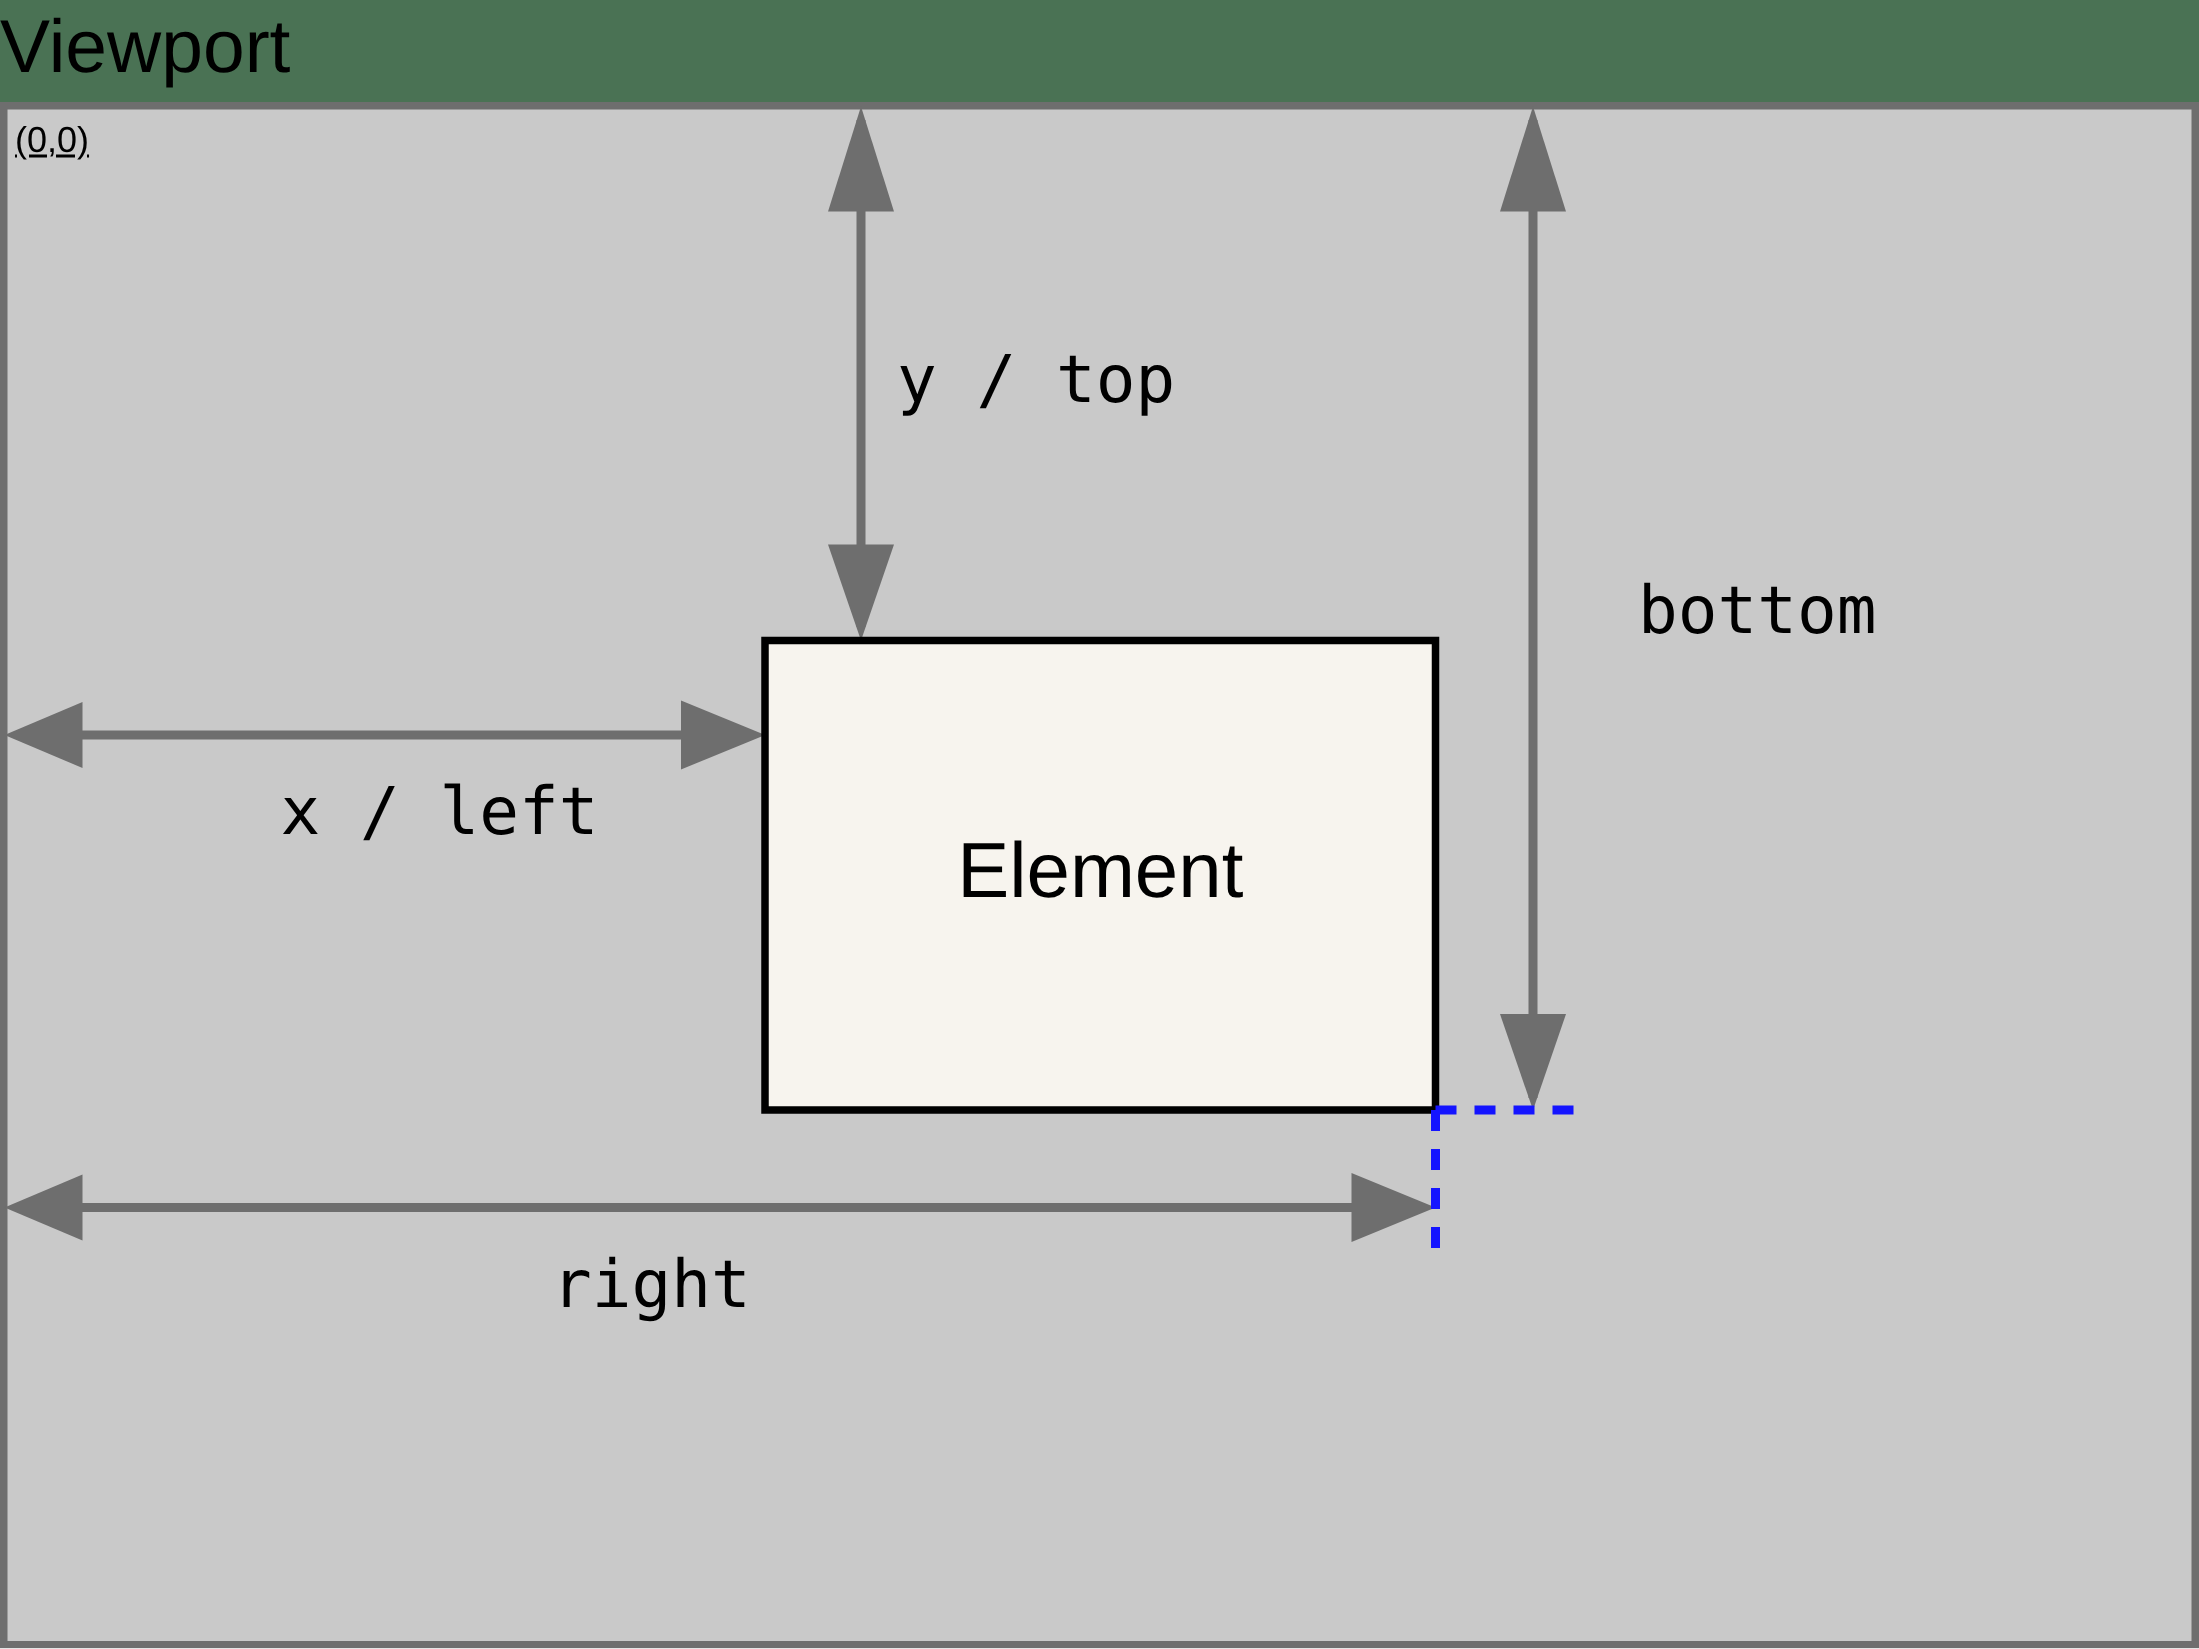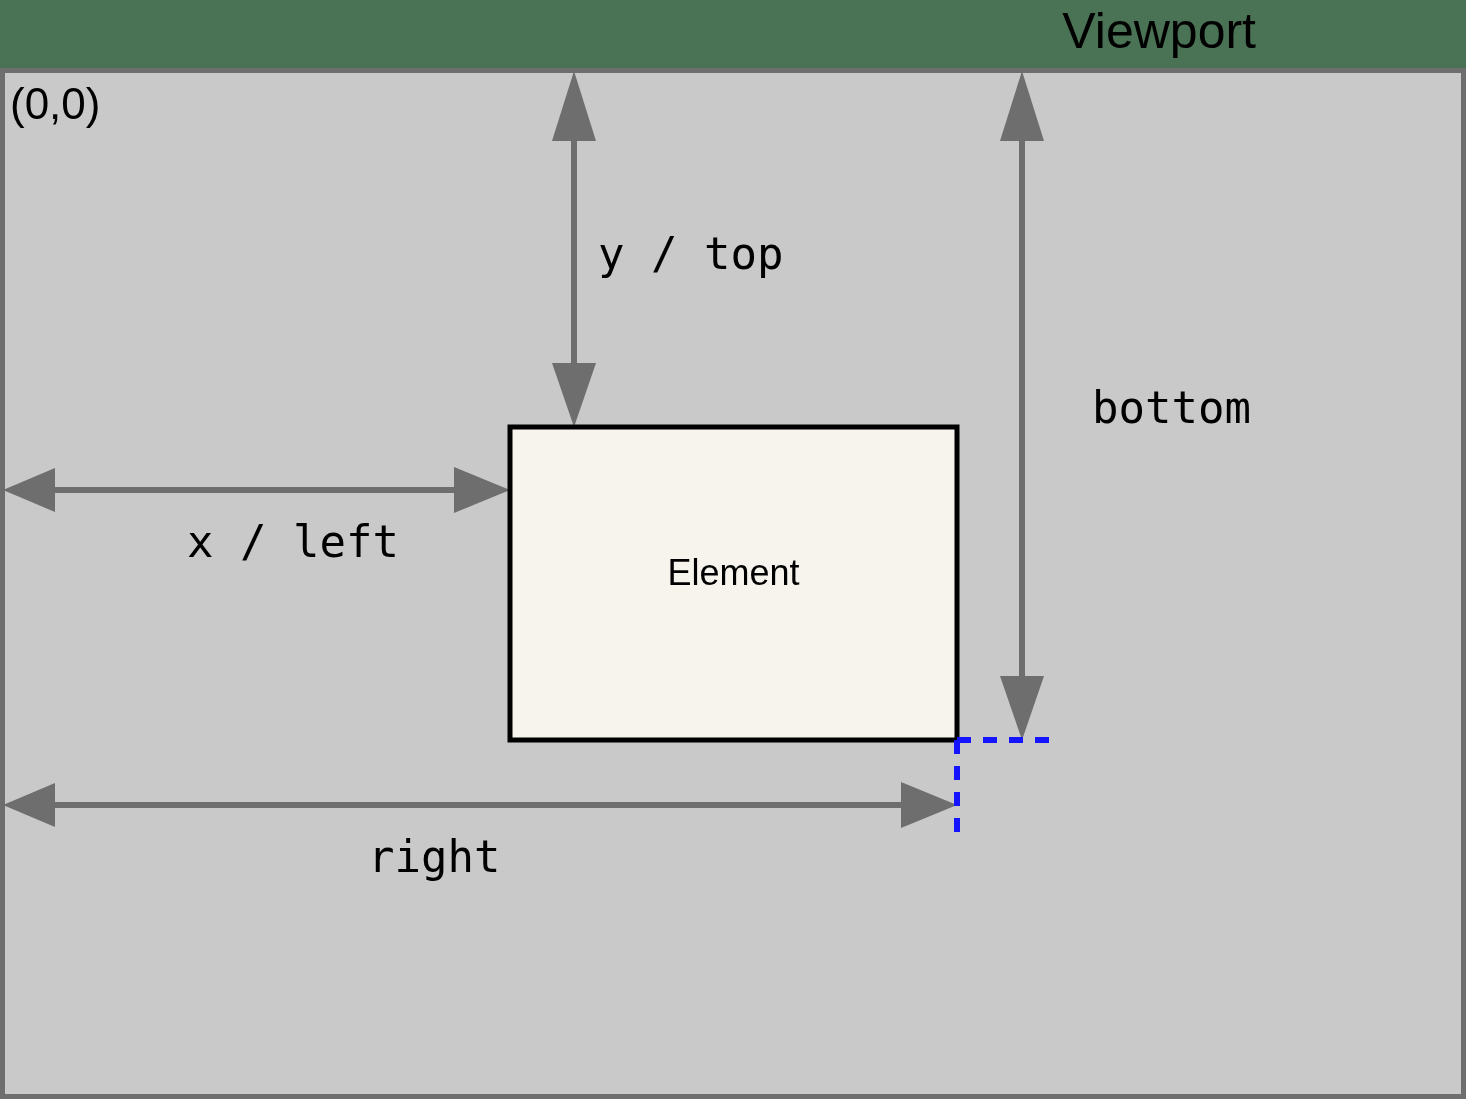--- a/index.html
+++ b/index.html
@@ -27,37 +27,38 @@
   .lbl {
     position: absolute;
     white-space: pre;
     color: #000000;
     line-height: 1;
   }
   #viewport-title {
     left: 0;
     top: 6px;
     width: 1256px;
-    text-align: right;
+    text-align: left;
     font-size: 50px;
     font-family: "Liberation Sans", sans-serif;
     letter-spacing: 0px;
   }
   #origin-label {
     left: 10px;
     top: 82px;
-    font-size: 44px;
+    font-size: 24px;
     font-family: "Liberation Sans", sans-serif;
+    text-decoration: underline;
   }
   #element-label {
     left: 510px;
     top: 555px;
     width: 447px;
     text-align: center;
-    font-size: 36px;
+    font-size: 52px;
     font-family: "Liberation Sans", sans-serif;
   }
   .mono-label {
     font-family: "DejaVu Sans Mono", "Liberation Mono", monospace;
     font-size: 44px;
   }
   #label-y-top   { left: 598px; top: 232px; }
   #label-bottom  { left: 1044px; top: 386px; margin-left: 48px; }
   #label-x-left  { left: 163px;  top: 520px; margin-left: 24px; }
   #label-right   { left: 368px;  top: 835px; }

